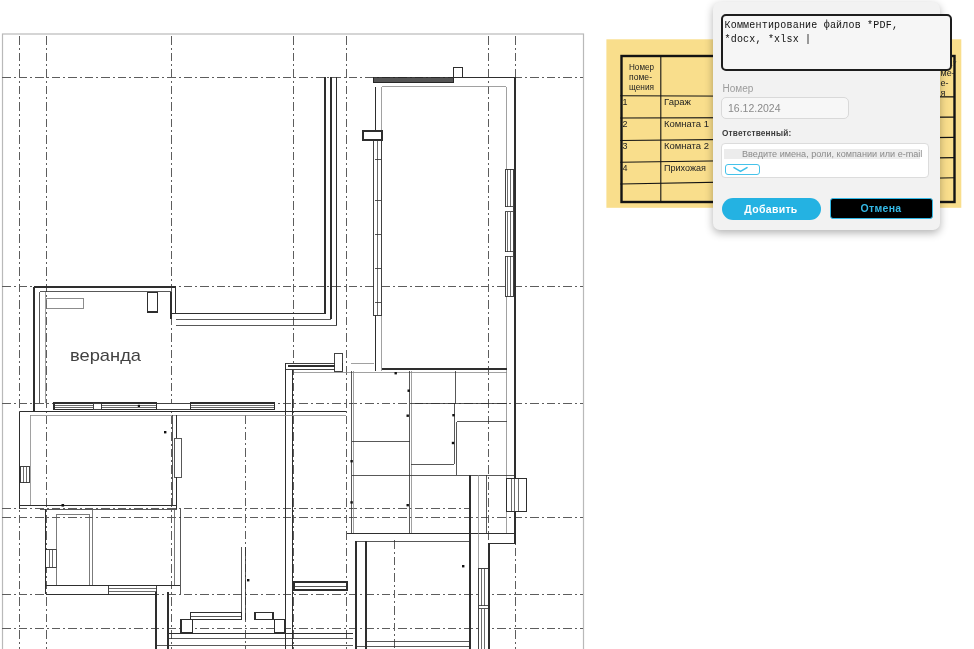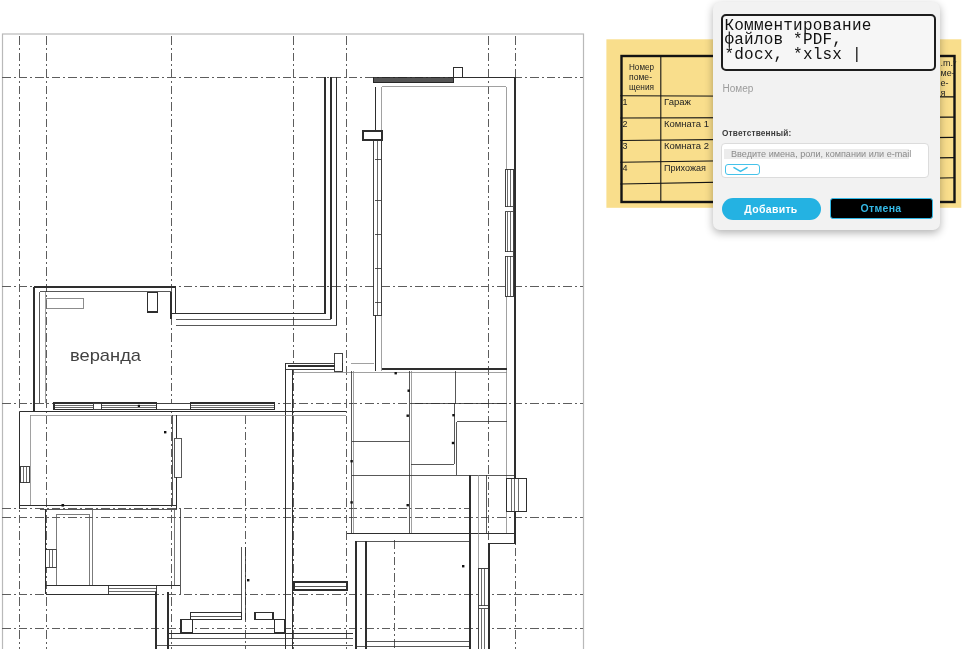--- a/index.html
+++ b/index.html
@@ -4,30 +4,30 @@
 <style>
   html,body{margin:0;padding:0;background:#fff;width:974px;height:649px;overflow:hidden;
     font-family:"Liberation Sans",sans-serif;}
   #stage{position:relative;width:974px;height:649px;}
   svg text{font-family:"Liberation Sans",sans-serif;}
   
   #popup{position:absolute;left:712.5px;top:2px;width:227px;height:228px;background:#f2f2f2;
     border-radius:7px;box-shadow:0 3px 9px rgba(0,0,0,.3);}
   #ta{position:absolute;left:8px;top:12px;width:208px;height:50px;background:#f6f6f6;
     border:2px solid #1d1d1d;border-radius:5px;font-family:"Liberation Mono",monospace;
-    font-size:16px;line-height:14.3px;color:#111;padding:3px 1px 0 2px;font-weight:normal;letter-spacing:.2px;white-space:pre-wrap;}
+    font-size:10px;line-height:14.3px;color:#111;padding:3px 17px 0 2px;font-weight:normal;letter-spacing:.2px;white-space:pre-wrap;}
   .lbl{position:absolute;left:10px;color:#9c9c9c;font-size:10px;}
   #datein{position:absolute;left:8.5px;top:95px;width:120px;height:20px;background:#f7f7f7;
     border:1px solid #d9d9d9;border-radius:5px;color:#8a8a8a;font-size:10.5px;line-height:20px;
     padding-left:6px;}
   #resp{position:absolute;left:9px;top:125px;color:#3c3c3c;font-size:9.4px;font-weight:bold;transform:scaleX(.88);transform-origin:0 0;letter-spacing:.2px;}
   #who{position:absolute;left:8.5px;top:141px;width:206px;height:33px;background:#fff;
     border:1px solid #dcdcdc;border-radius:4px;}
   #ph{position:absolute;left:2px;top:5px;width:178px;height:10px;background:#ececec;
-    color:#8a8a8a;font-size:9.1px;line-height:10.5px;padding-left:7px;white-space:nowrap;}
+    color:#8a8a8a;font-size:9.1px;line-height:10.5px;padding-left:18px;white-space:nowrap;}
   #chev{position:absolute;left:3px;top:19.5px;width:33px;height:9px;background:#fff;
     border:1.6px solid #45c2ea;border-radius:3px;}
   .btn{position:absolute;top:196px;height:22px;border-radius:3px;font-size:10.5px;font-weight:bold;
     text-align:center;line-height:22px;letter-spacing:.3px;}
   #badd{left:9px;width:99px;background:#24b2e2;color:#fff;border-radius:11px;}
   #bcancel{left:117px;width:101px;background:#000000;border:1.5px solid #35b9e6;color:#35b9e6;
     line-height:19px;height:19px;}
 </style>
 </head>
 <body>
@@ -249,20 +249,21 @@
         <text x="940.5" y="96">я</text>
       </g>
     </g>
   </svg>
 
   
   <div id="popup">
     <div id="ta">Комментирование файлов *PDF,
 *docx, *xlsx |</div>
     <div class="lbl" style="top:81px;">Номер</div>
+    <div id="datein">16.12.2024</div>
     <div id="resp">Ответственный:</div>
     <div id="who">
       <div id="ph">Введите имена, роли, компании или e-mail</div>
       <div id="chev">
         <svg width="33" height="9" viewBox="0 0 33 9" style="display:block">
           <path d="M8 2.6 L14.5 6.4 L21 2.6" stroke="#3dc0ea" stroke-width="1.6" fill="none" stroke-linecap="round"></path>
         </svg>
       </div>
     </div>
     <div class="btn" id="badd">Добавить</div>

